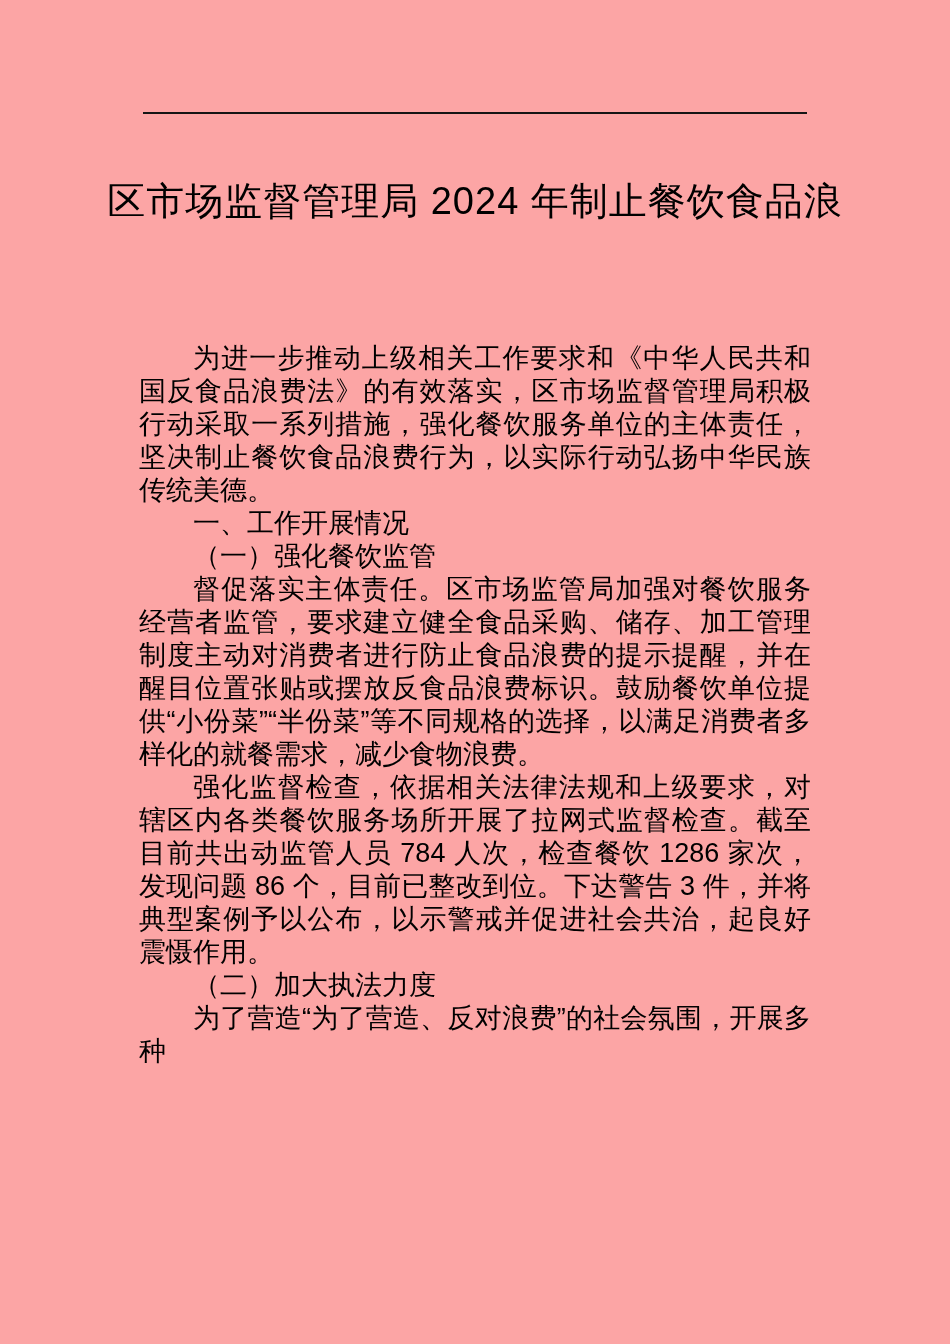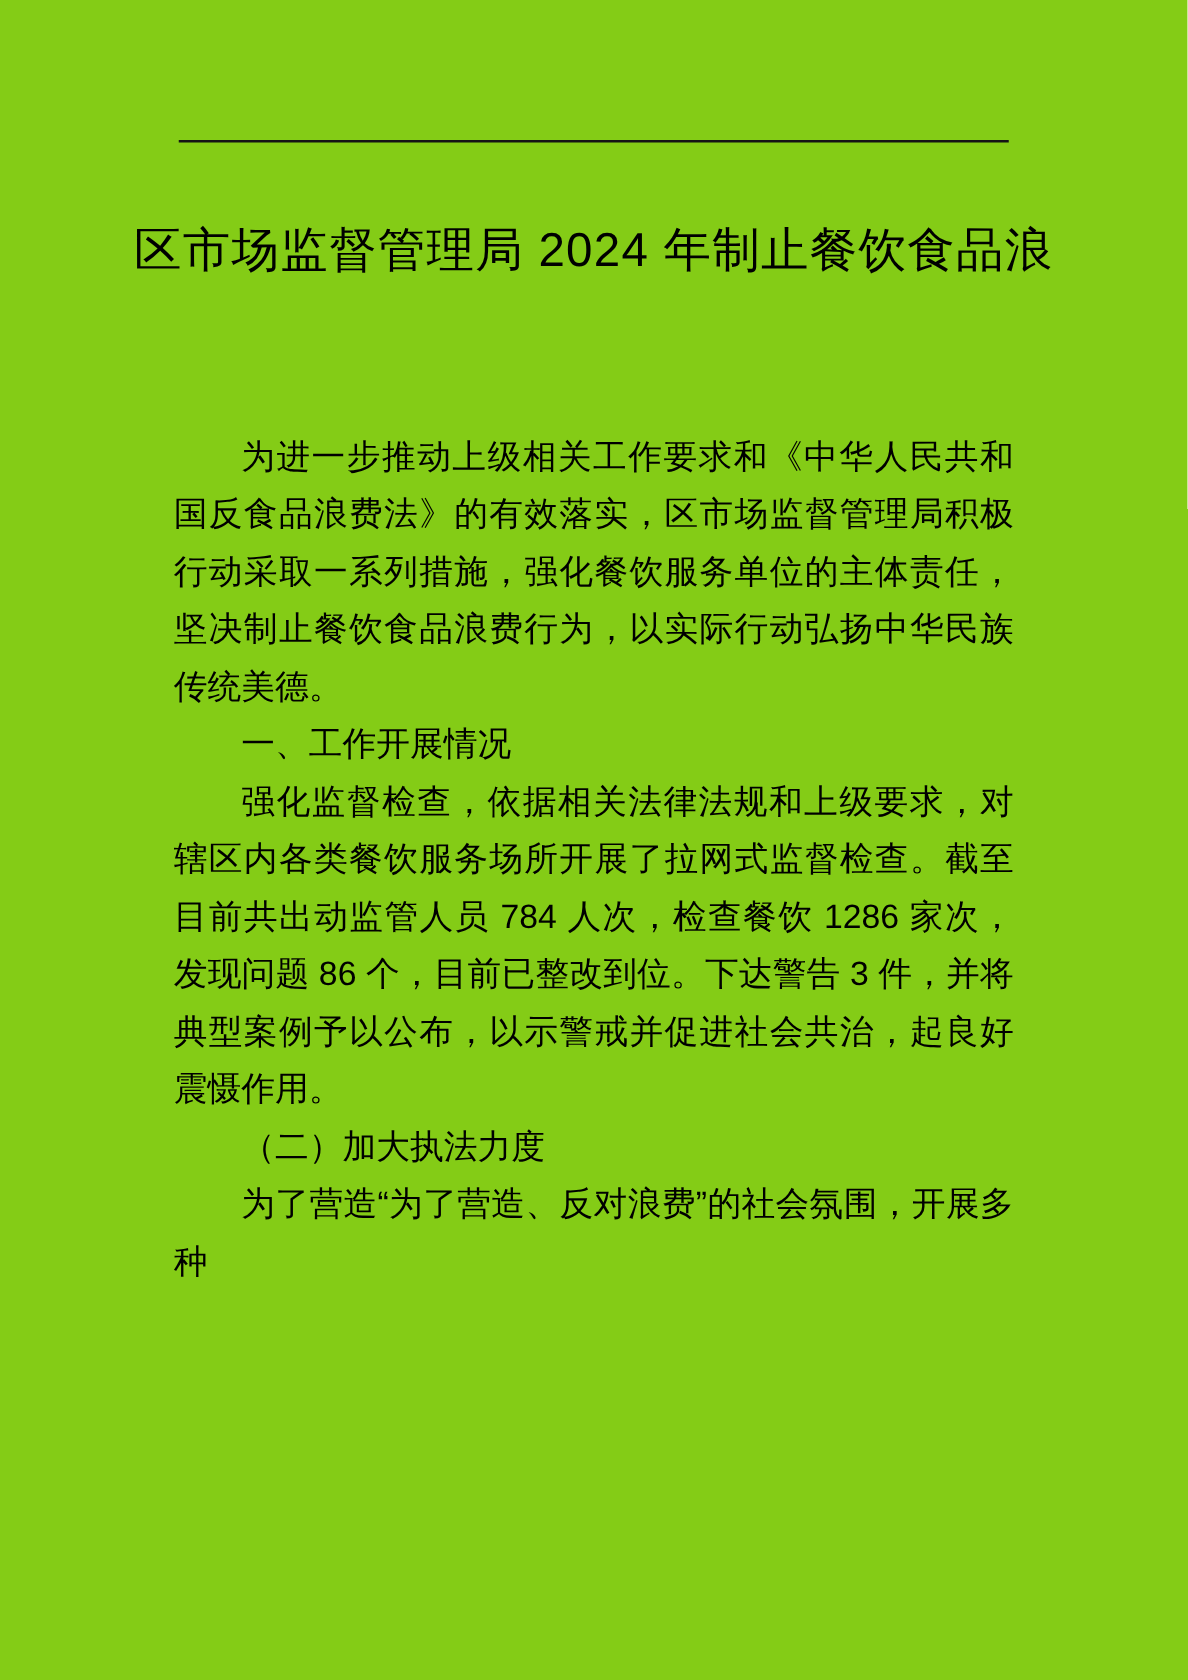--- a/index.html
+++ b/index.html
@@ -5,21 +5,21 @@
   * { margin: 0; padding: 0; box-sizing: border-box; }
   html, body {
     width: 950px;
     background: #ffffff;
     font-family: "Liberation Sans", sans-serif;
   }
   .page {
     position: relative;
     width: 950px;
     height: 1344px;
-    background: #84cc16;
+    background: #fca5a5;
     color: #000000;
     overflow: hidden;
   }
   .top-rule {
     position: absolute;
     left: 143px;
     top: 112px;
     width: 664px;
     height: 2px;
     background: #151515;
@@ -48,21 +48,21 @@
     line-height: 34.3px;
     color: #000000;
     text-align: justify;
     text-justify: inter-ideograph;
   }
   .doc-body p,
   .doc-body h2,
   .doc-body h3 {
     margin: 0;
     font-size: 27px;
-    line-height: 46px;
+    line-height: 33px;
     text-indent: 2em;
     font-weight: normal;
   }
   .doc-body h2 {
     font-weight: normal;
     text-align: left;
   }
   .doc-body h3 {
     text-align: left;
   }
@@ -74,18 +74,20 @@
 
   <div class="top-rule"></div>
 
   <div class="doc-title">
     <div class="title-line">区市场监督管理局 2024 年制止餐饮食品浪</div>
   </div>
 
   <div class="doc-body">
     <p>为进一步推动上级相关工作要求和《中华人民共和国反食品浪费法》的有效落实，区市场监督管理局积极行动采取一系列措施，强化餐饮服务单位的主体责任，坚决制止餐饮食品浪费行为，以实际行动弘扬中华民族传统美德。</p>
     <h2>一、工作开展情况</h2>
+    <h3>（一）强化餐饮监管</h3>
+    <p>督促落实主体责任。区市场监管局加强对餐饮服务经营者监管，要求建立健全食品采购、储存、加工管理制度主动对消费者进行防止食品浪费的提示提醒，并在醒目位置张贴或摆放反食品浪费标识。鼓励餐饮单位提供“小份菜”“半份菜”等不同规格的选择，以满足消费者多样化的就餐需求，减少食物浪费。</p>
     <p>强化监督检查，依据相关法律法规和上级要求，对辖区内各类餐饮服务场所开展了拉网式监督检查。截至目前共出动监管人员 784 人次，检查餐饮 1286 家次，发现问题 86 个，目前已整改到位。下达警告 3 件，并将典型案例予以公布，以示警戒并促进社会共治，起良好震慑作用。</p>
     <h3>（二）加大执法力度</h3>
     <p>为了营造“为了营造、反对浪费”的社会氛围，开展多种</p>
   </div>
 
 </div>
 
 </body></html>

